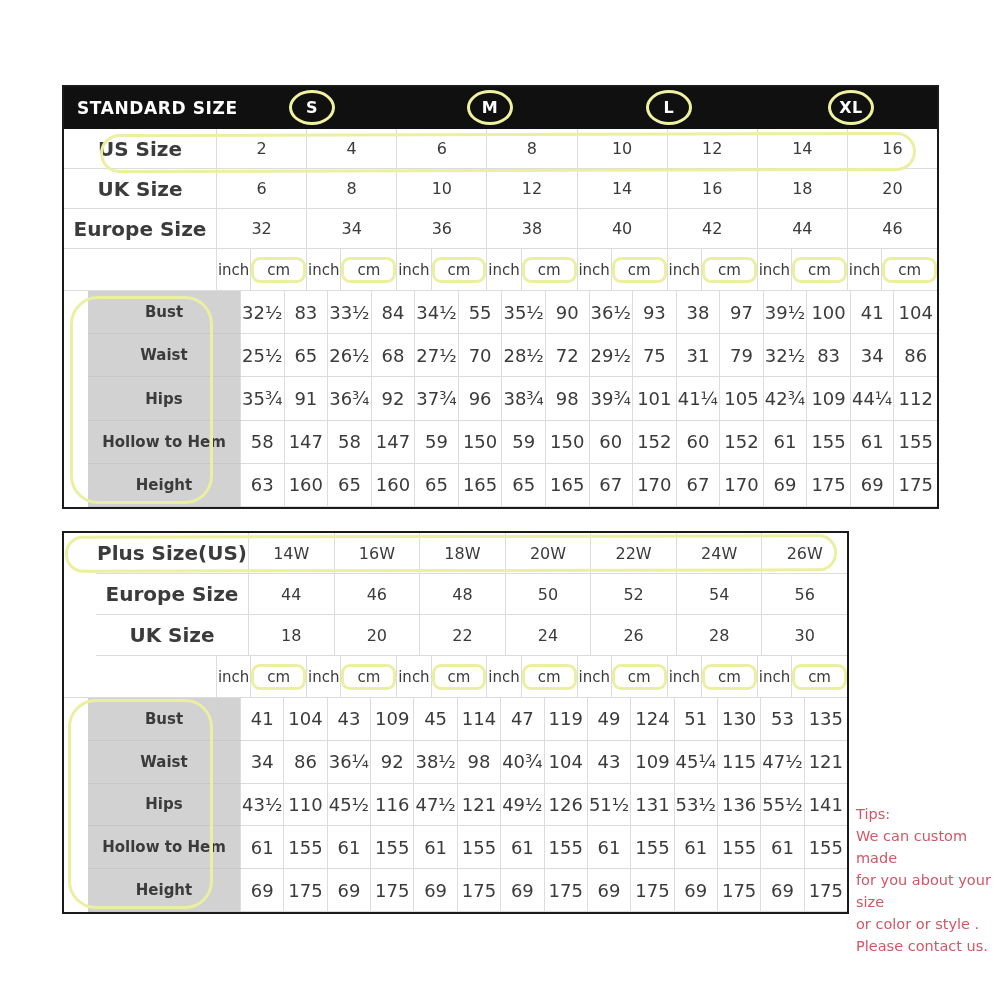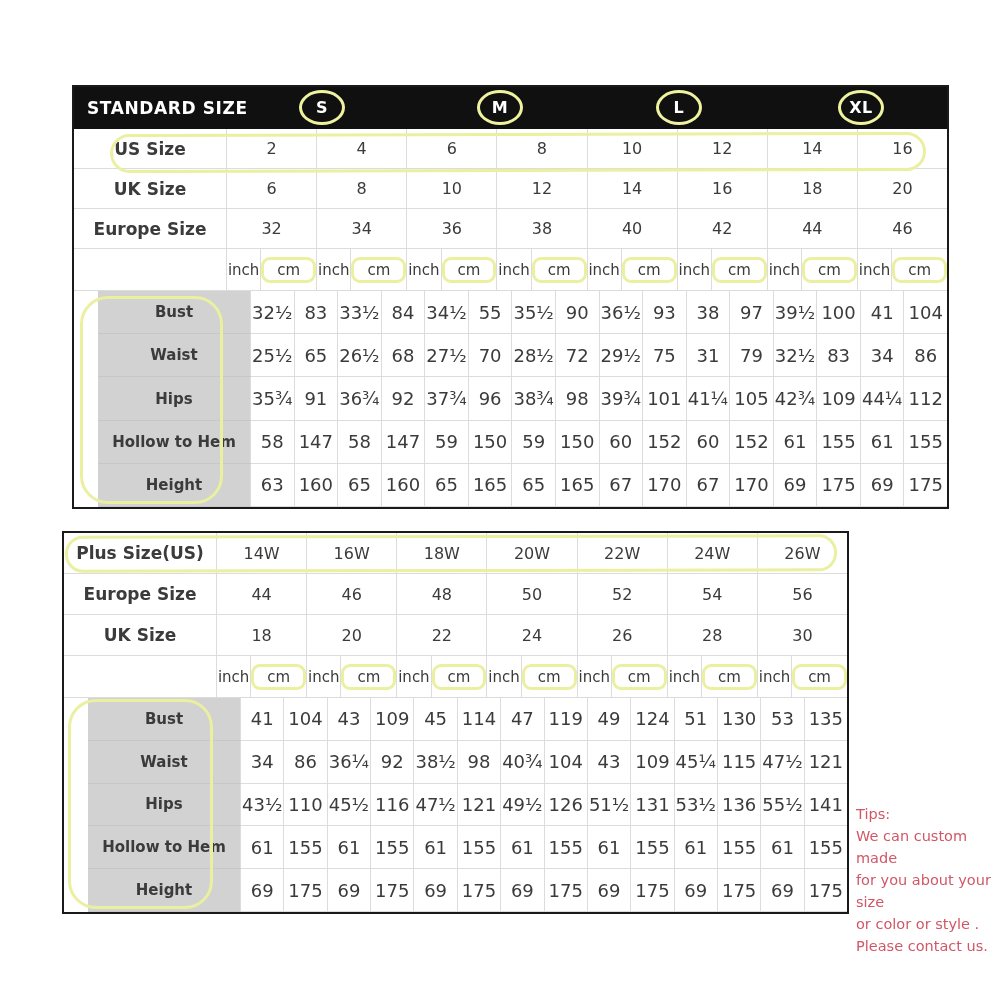--- a/index.html
+++ b/index.html
@@ -1,38 +1,38 @@
 <!DOCTYPE html>
 <html><head>
 <meta charset="utf-8">
 <style>
   html,body{margin:0;padding:0;}
   body{font-family:"DejaVu Sans",sans-serif;background:#fff;}
   .canvas{position:relative;width:1000px;height:1000px;background:#ffffff;overflow:hidden;}
 
   .size-table{position:absolute;background:#fff;border:2px solid #1a1a1a;box-sizing:border-box;
     display:flex;flex-direction:column;color:#3b3b3b;}
-  .std{left:72px;top:85px;width:877px;height:424px;}
+  .std{left:62px;top:85px;width:877px;height:424px;}
   .plus{left:62px;top:531px;width:787px;height:383px;}
 
   .hdr{height:42px;flex:0 0 42px;background:#101010;color:#ffffff;display:flex;align-items:center;
     padding-left:13px;font-weight:bold;font-size:17px;letter-spacing:.6px;position:relative;}
   .letter{position:absolute;top:3px;width:46px;height:35px;border:3px solid #eff3a0;border-radius:50%;
     display:flex;align-items:center;justify-content:center;font-size:16px;font-weight:bold;color:#fff;
     box-sizing:border-box;padding-left:0;}
 
   .row{display:flex;min-height:0;}
   .row > div{box-sizing:border-box;display:flex;align-items:center;justify-content:center;
     border-right:1px solid #dcdcdc;border-bottom:1px solid #dcdcdc;}
   .row > div:last-child{border-right:none;}
   .row:last-child > div{border-bottom:none;}
-  .lbl{flex:0 0 153px;font-weight:bold;font-size:17px;}
+  .lbl{flex:0 0 153px;font-weight:bold;font-size:20px;}
   .cell{flex:1;}
   .size-row{flex:0 0 40px;font-size:16px;}
-  .plus .size-row{flex:0 0 41px;}
+  .plus .size-row{flex:0 0 41px;padding-left:32px;}
   .unit-row{flex:0 0 42px;font-size:15px;}
   .meas-row{flex:1;font-size:18px;padding-left:24px;}
   .meas-row .lbl{background:#d2d2d2;font-size:15px;border-bottom-color:#c7c7c7;}
   .cm-box{display:inline-block;border:3px solid #ebefa0;border-radius:9px;padding:1px 13px;line-height:1.2;}
 
   .hl{position:absolute;border:3px solid #ebefa0;pointer-events:none;box-sizing:border-box;}
   .hl-usrow{left:36px;top:46px;width:816px;height:39px;border-radius:20px;transform:rotate(-.15deg);}
   .hl-stdlabels{left:6px;top:209px;width:143px;height:208px;border-radius:28px;}
   .hl-plusrow{left:1px;top:2px;width:772px;height:37px;border-radius:18px;transform:rotate(-.1deg);}
   .hl-pluslabels{left:4px;top:166px;width:145px;height:210px;border-radius:28px;}

